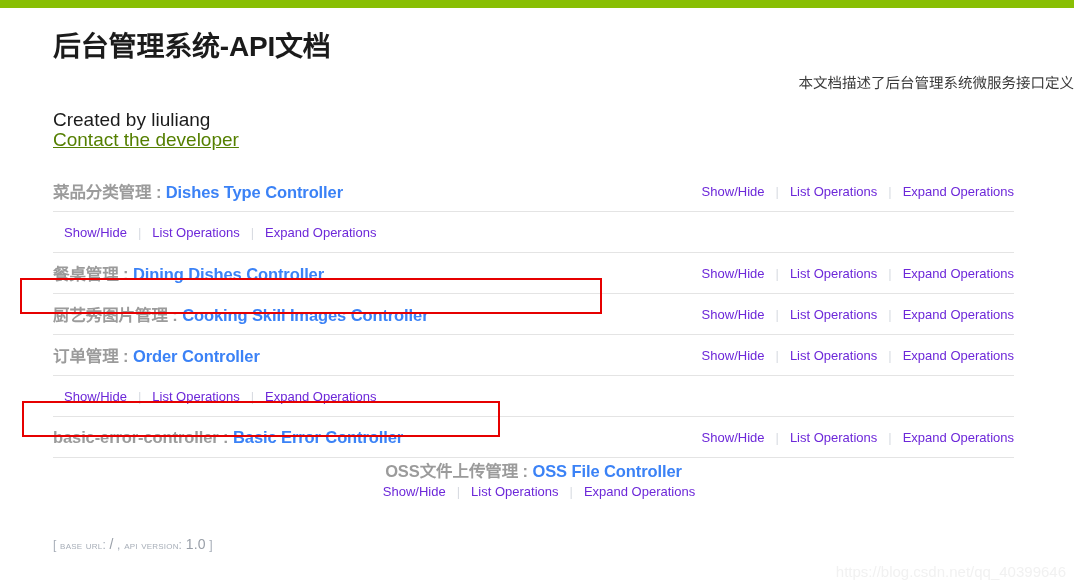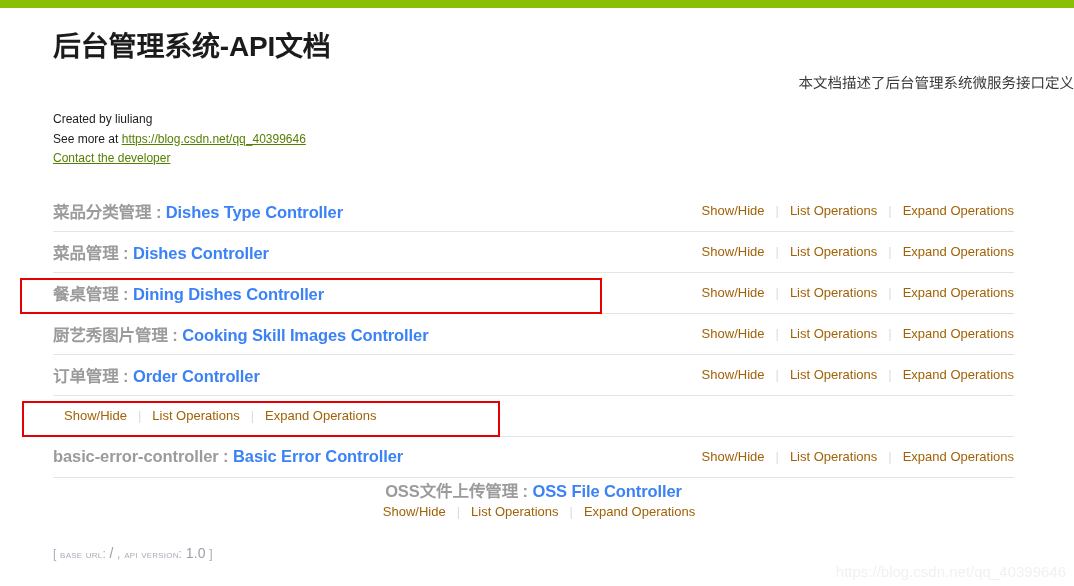--- a/index.html
+++ b/index.html
@@ -48,21 +48,21 @@
   #api-description {
     margin: 10px 0 0 0;
     font-size: 14.5px;
     line-height: 18px;
     color: #3b3b3b;
     font-weight: normal;
     text-align: right;
   }
   #contact-block {
     margin-top: 18px;
-    font-size: 12px;
+    font-size: 19px;
     line-height: 19.5px;
     color: #1b1b1b;
   }
   #contact-block .line { display: block; white-space: nowrap; }
   #contact-block a {
     color: #547f00;
     text-decoration: underline;
   }
 
   
@@ -97,21 +97,21 @@
   .resource-heading .en { color: #3b82f6; }
 
   .options {
     display: flex;
     align-items: center;
     font-size: 13px;
     color: #aab1bb;
     white-space: nowrap;
   }
   .options a {
-    color: #a16207;
+    color: #6d28d9;
     text-decoration: none;
     padding: 0 11px;
   }
   .options .divider {
     color: #d8dce2;
     font-size: 13px;
   }
   .options a:last-child { padding-right: 0; }
 
   
@@ -128,21 +128,21 @@
   }
   #red-box-2 {
     left: 22px;
     top: 401px;
     width: 478px;
     height: 36px;
   }
 
   
   #footer {
-    margin: 26px 0 0 53px;
+    margin: 37px 0 0 53px;
     font-size: 12px;
     color: #a7aeb8;
     font-variant: small-caps;
     letter-spacing: 0.2px;
   }
   #footer .val {
     font-variant: normal;
     font-size: 14px;
     color: #999fa8;
   }
@@ -164,39 +164,37 @@
 <div id="top-bar" style="background: rgb(137, 191, 4);"></div>
 
 <div id="page">
 
   <div id="info-block">
     <h1 id="api-title">后台管理系统-API文档</h1>
     <div id="api-description">本文档描述了后台管理系统微服务接口定义</div>
 
     <div id="contact-block">
       <span class="line">Created by liuliang</span>
-      <span class="line"><span>See more at </span><a href="#">https://blog.csdn.net/qq_40399646</a></span>
       <span class="line"><a href="#">Contact the developer</a></span>
     </div>
   </div>
 
   <ul id="resources">
 
   <li class="resource">
         <h2 class="resource-heading"><span class="zh">菜品分类管理</span><span class="sep"> : </span><span class="en">Dishes Type Controller</span></h2>
         <div class="options">
           <a href="#">Show/Hide</a>
           <span class="divider">|</span>
           <a href="#">List Operations</a>
           <span class="divider">|</span>
           <a href="#">Expand Operations</a>
         </div>
       </li>
       <li class="resource">
-        <h2 class="resource-heading"><span class="zh">菜品管理</span><span class="sep"> : </span><span class="en">Dishes Controller</span></h2>
         <div class="options">
           <a href="#">Show/Hide</a>
           <span class="divider">|</span>
           <a href="#">List Operations</a>
           <span class="divider">|</span>
           <a href="#">Expand Operations</a>
         </div>
       </li>
       <li class="resource">
         <h2 class="resource-heading"><span class="zh">餐桌管理</span><span class="sep"> : </span><span class="en">Dining Dishes Controller</span></h2>

